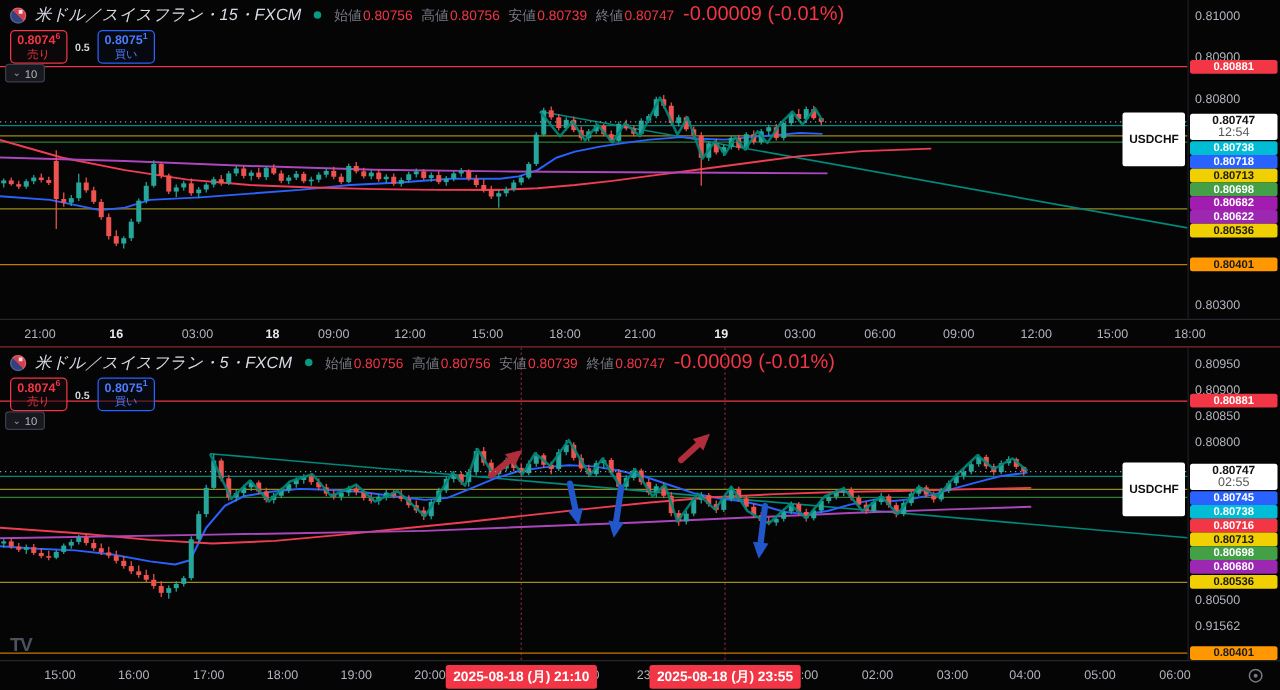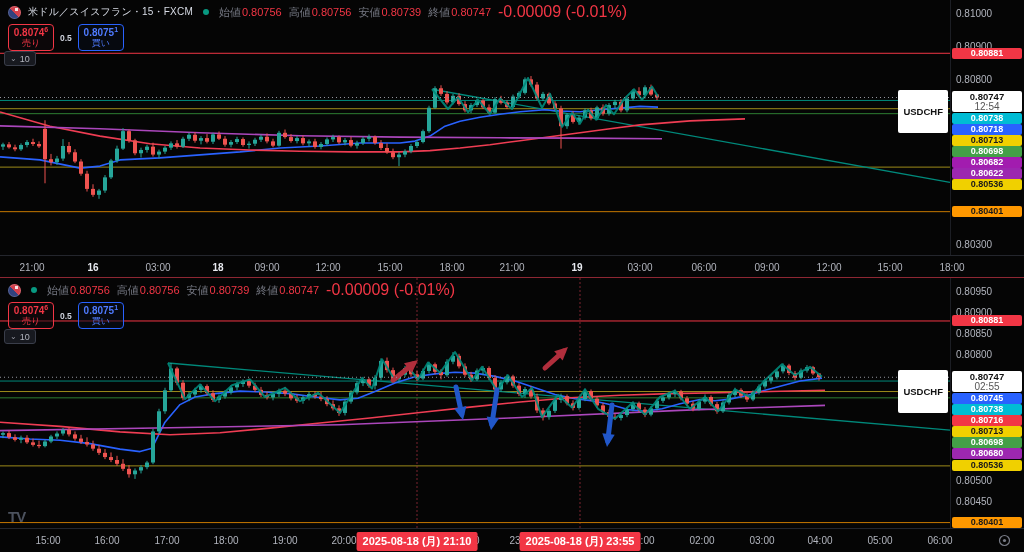--- a/index.html
+++ b/index.html
@@ -5,21 +5,21 @@
   html,body{margin:0;padding:0;background:#000;}
   #app{position:relative;width:1024px;height:552px;background:#050505;overflow:hidden;
        font-family:"Liberation Sans","DejaVu Sans",sans-serif;}
   .panel{position:absolute;left:0;width:1024px;overflow:hidden;}
   .panel svg{position:absolute;left:0;top:0;}
   .legend{position:absolute;left:8px;top:3px;display:flex;align-items:center;gap:7px;z-index:30;white-space:nowrap;}
   .pair-icon{width:13px;height:13px;border-radius:50%;
      background:linear-gradient(225deg,#d23f4b 0 50%,#31427e 50% 100%);
      box-shadow:inset 0 0 0 1px rgba(255,255,255,.18);position:relative;}
   .pair-icon:after{content:"";position:absolute;left:7px;top:2px;width:3px;height:3px;background:#fff;opacity:.85;}
-  .sym-title{color:#d8dce6;font-size:10px;letter-spacing:.2px;}
+  .sym-title{color:#d8dce6;font-size:13px;letter-spacing:.2px;font-style:italic;}
   .status-dot{width:6px;height:6px;border-radius:50%;background:#089981;margin:0 3px;}
   .ohlc{display:flex;gap:7px;font-size:11px;}
   .ohlc .lb{color:#787b86;}
   .ohlc .vl{color:#f23645;margin-left:1px;}
   .chg{color:#f23645;font-size:16px;text-align:center;}
   .traderow{position:absolute;left:8px;top:24px;display:flex;align-items:center;gap:6px;z-index:30;}
   .tbtn{width:44px;height:25px;border-radius:4px;display:flex;flex-direction:column;align-items:center;justify-content:center;
         line-height:1.05;background:rgba(18,10,12,.55);cursor:pointer;}
   .tbtn.sell{border:1px solid #f23645;color:#f23645;}
   .tbtn.buy{border:1px solid #2962ff;color:#4f7bff;background:rgba(8,12,24,.55);}
@@ -656,21 +656,21 @@
         <polygon points="607,168.98000000000104 602.3132144178354,155.36405196445045 614.7523858593155,156.84490570748378" fill="#2157c9"></polygon>
         <line x1="0" y1="99.26000000000127" x2="950" y2="99.26000000000127" stroke="#9598a1" stroke-width="1" stroke-dasharray="1,3"></line>
       </svg>
       <div class="axis-sep" style="top: 250px;"></div>
       <div class="vsep" style="left: 950px; height: 250px;"></div>
       <div class="paxis-label" style="top: 8px;">0.80950</div>
       <div class="paxis-label" style="top: 29px;">0.80900</div>
       <div class="paxis-label" style="top: 50px;">0.80850</div>
       <div class="paxis-label" style="top: 71px;">0.80800</div>
       <div class="paxis-label" style="top: 197px;">0.80500</div>
-      <div class="paxis-label" style="top: 218px;">0.80450</div>
+      <div class="paxis-label" style="top: 218px;">0.91562</div>
       <div class="symlabel" style="right: 76px; top: 92.26px;">USDCHF</div>
       <div class="curbadge" style="top: 93.26px;">
         <div class="p">0.80747</div>
         <div class="cd">02:55</div>
       </div>
       <div class="badge" style="background: rgb(242, 54, 69); color: rgb(255, 255, 255); top: 37.48px;">0.80881</div>
       <div class="badge" style="background: rgb(41, 98, 255); color: rgb(255, 255, 255); top: 115.26px;">0.80745</div>
       <div class="badge" style="background: rgb(0, 188, 212); color: rgb(255, 255, 255); top: 126.26px;">0.80738</div>
       <div class="badge" style="background: rgb(242, 54, 69); color: rgb(255, 255, 255); top: 137.26px;">0.80716</div>
       <div class="badge" style="background: rgb(240, 208, 0); color: rgb(26, 26, 26); top: 148.26px;">0.80713</div>
@@ -691,20 +691,21 @@
         <div class="tick" style="left: 702px;">02:00</div>
         <div class="tick" style="left: 762px;">03:00</div>
         <div class="tick" style="left: 820px;">04:00</div>
         <div class="tick" style="left: 880px;">05:00</div>
         <div class="tick" style="left: 940px;">06:00</div>
         <div class="tbadge" style="left: 417px;">2025-08-18 (月)  21:10</div>
         <div class="tbadge" style="left: 580px;">2025-08-18 (月)  23:55</div>
       </div>
       <div class="legend">
         <div class="pair-icon"></div>
+        <div class="sym-title">米ドル／スイスフラン・5・FXCM</div>
         <div class="status-dot"></div>
         <div class="ohlc">
           <span><span class="lb">始値</span><span class="vl">0.80756</span></span>
           <span><span class="lb">高値</span><span class="vl">0.80756</span></span>
           <span><span class="lb">安値</span><span class="vl">0.80739</span></span>
           <span><span class="lb">終値</span><span class="vl">0.80747</span></span>
         </div>
         <div class="chg">-0.00009 (-0.01%)</div>
       </div>
       <div class="traderow">

